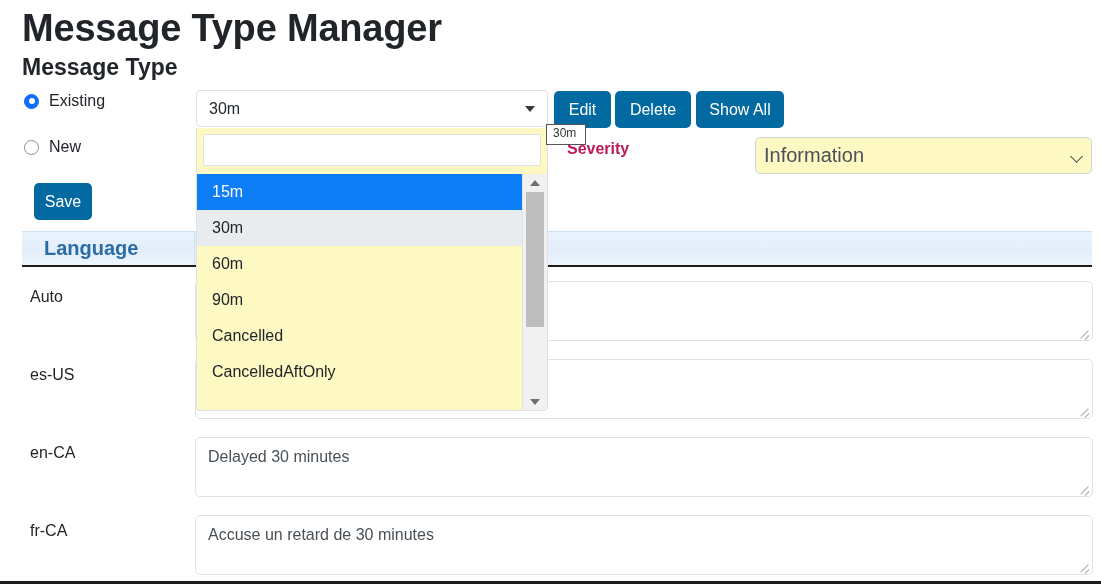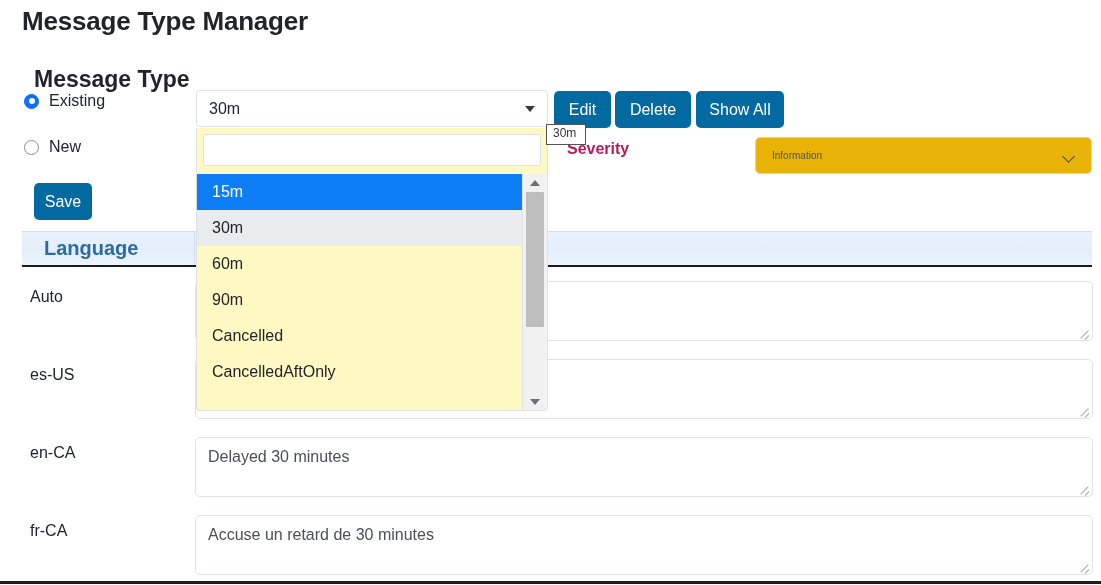--- a/index.html
+++ b/index.html
@@ -17,36 +17,36 @@
     color: #212529;
     font-size: 16px;
     -webkit-font-smoothing: antialiased;
   }
 
   
   .page-title {
     position: absolute;
     left: 22px;
     top: 6px;
-    font-size: 26px;
+    font-size: 38px;
     font-weight: bold;
     color: #212529;
     letter-spacing: -0.2px;
     line-height: 1.2;
     margin: 0;
   }
   .section-title {
     position: absolute;
     left: 22px;
     top: 54px;
     font-size: 23px;
     font-weight: bold;
     color: #212529;
     line-height: 1.2;
-    margin: 12px;
+    margin: 0;
   }
 
   
   .radio-row {
     position: absolute;
     display: flex;
     align-items: center;
     gap: 10px;
   }
   .radio-existing { left: 24px; top: 93px; }
@@ -158,25 +158,25 @@
   }
   .severity-select {
     position: absolute;
     left: 755px;
     top: 137px;
     width: 337px;
     height: 37px;
     box-sizing: border-box;
     border: 1px solid #ced4da;
     border-radius: 5px;
-    background: #eab308;
+    background: #fef9c3;
     display: flex;
     align-items: center;
-    padding: 0 16px;
-    font-size: 10px;
+    padding: 0 8px;
+    font-size: 20px;
     color: #495057;
   }
   .severity-select .sel-text { flex: 1 1 auto; }
   .chevron-down {
     width: 12px;
     height: 12px;
     position: relative;
     flex: 0 0 auto;
   }
   .chevron-down::before {

